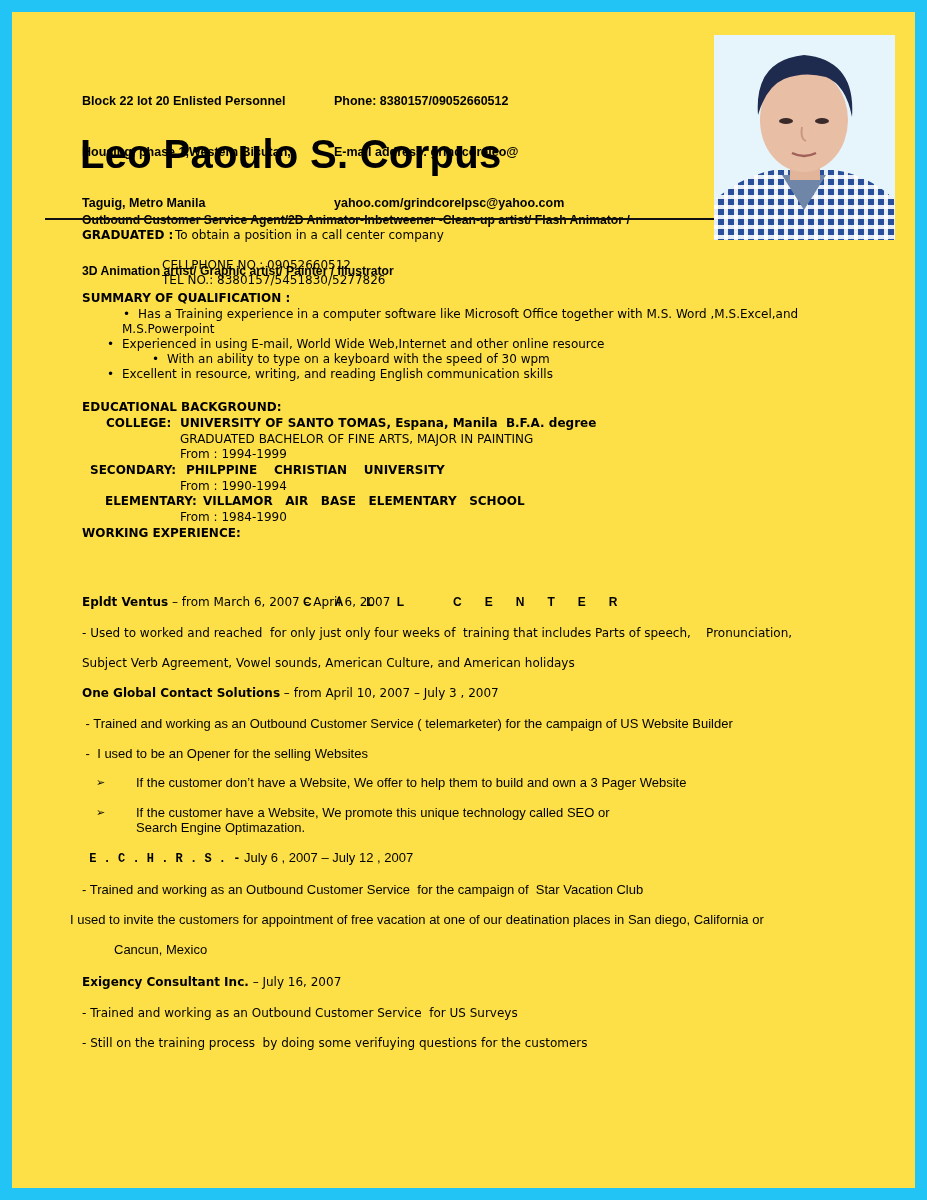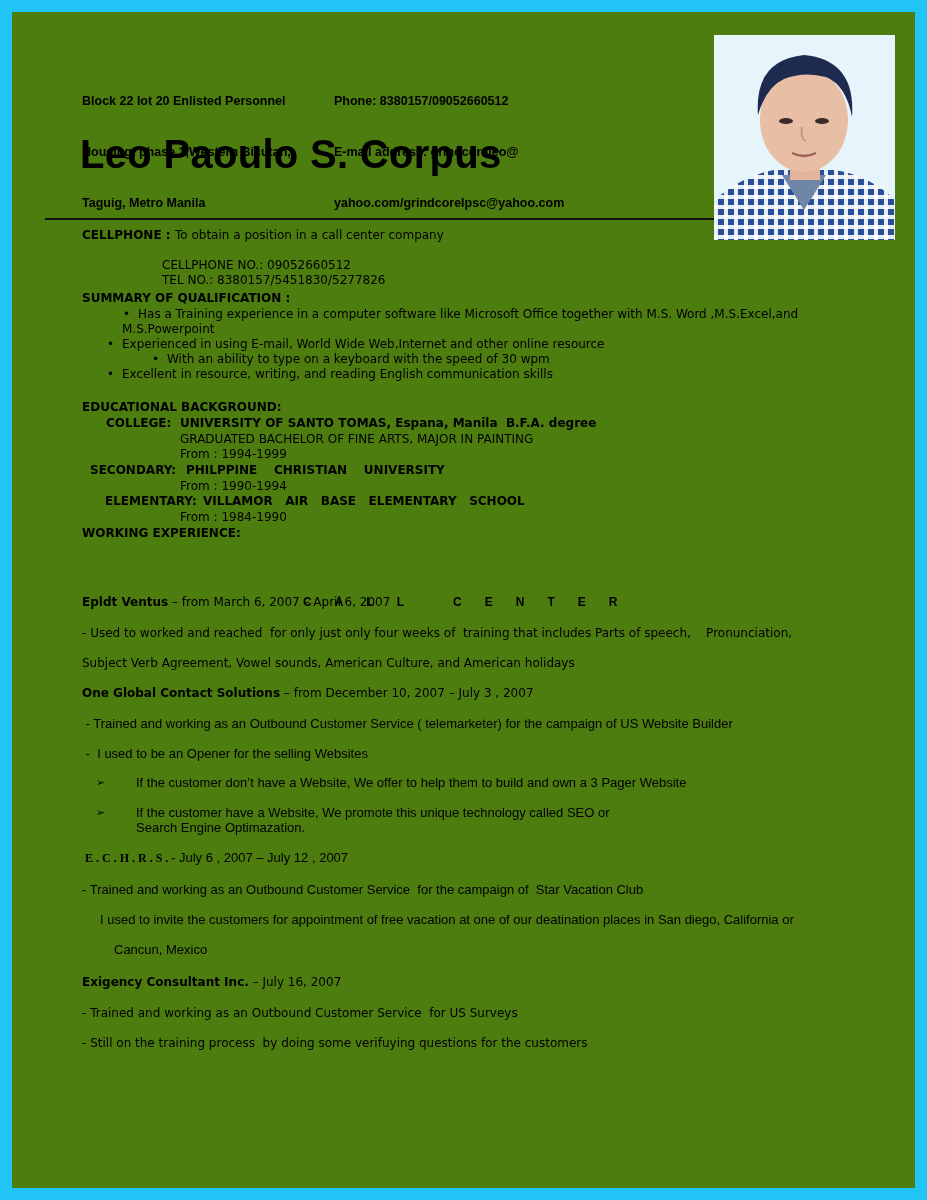--- a/index.html
+++ b/index.html
@@ -1,17 +1,17 @@
 <!DOCTYPE html>
 <html><head>
 <meta charset="utf-8">
 <style>
   html, body { margin:0; padding:0; }
   body { width:927px; height:1200px; background:#22c3f5; position:relative; overflow:hidden; }
-  .page { position:absolute; left:12px; top:12px; width:903px; height:1176px; background:#4d7c0f; }
+  .page { position:absolute; left:12px; top:12px; width:903px; height:1176px; background:#fde047; }
   .abs { position:absolute; white-space:pre; color:#000; }
   .hb { font-family:"Liberation Sans", sans-serif; font-weight:bold; font-size:12.5px; line-height:17px; }
   .vs { font-family:"DejaVu Sans", sans-serif; font-size:12px; line-height:15px; }
   .vsb { font-family:"DejaVu Sans", sans-serif; font-size:12px; font-weight:bold; line-height:15px; }
   .nar { font-family:"Liberation Sans", sans-serif; font-size:13px; line-height:15px; transform-origin:left top; }
   .name { font-family:"Liberation Sans", sans-serif; font-weight:bold; font-size:40px; line-height:44px; letter-spacing:0.3px; }
   .divider { position:absolute; left:33px; top:206px; width:670px; height:2px; background:#111; }
   .photo { position:absolute; left:702px; top:23px; width:181px; height:205px; overflow:hidden; background:#e8f6fb; }
   .bullet::before { content:"•"; position:absolute; left:-15px; }
   .arrow { position:absolute; font-family:"DejaVu Sans", sans-serif; font-size:11px; }
@@ -28,20 +28,24 @@
     <div>Taguig, Metro Manila</div>
   </div>
   <div class="abs hb" style="left:322px;top:47px;">
     <div>Phone: 8380157/09052660512</div>
     <div>E-mail address: grindcoreleo@</div>
     <div>yahoo.com/grindcorelpsc@yahoo.com</div>
   </div>
 
   <div class="abs name" style="left:68px;top:120px;">Leo Paoulo S. Corpus</div>
 
+  <div class="abs hb" style="left:70px;top:166px;font-size:12.2px;">
+    <div>Outbound Customer Service Agent/2D Animator-Inbetweener -Clean-up artist/ Flash Animator /</div>
+    <div>3D Animation artist/ Graphic artist/ Painter / Illustrator</div>
+  </div>
 
   <div class="divider"></div>
 
   <div class="photo">
     <svg width="181" height="205" viewBox="0 0 181 205">
       <rect width="181" height="205" fill="#e6f5fb"></rect>
       <defs>
         <pattern id="plaid" width="10" height="10" patternUnits="userSpaceOnUse">
           <rect width="10" height="10" fill="#2a4f9a"></rect>
           <rect x="0" y="0" width="4" height="10" fill="#e8eef8"></rect>
@@ -54,21 +58,21 @@
       <rect x="76" y="115" width="30" height="30" fill="#e2b49a"></rect>
       <ellipse cx="90" cy="85" rx="44" ry="52" fill="#e8bea4"></ellipse>
       <path d="M44 80 Q40 25 90 20 Q142 25 138 82 Q132 50 112 42 Q90 36 70 44 Q52 52 44 80 Z" fill="#1e2a4e"></path>
       <ellipse cx="72" cy="86" rx="7" ry="3" fill="#3a2a2a"></ellipse>
       <ellipse cx="108" cy="86" rx="7" ry="3" fill="#3a2a2a"></ellipse>
       <path d="M78 118 Q90 124 102 118" stroke="#a0605a" stroke-width="2.5" fill="none"></path>
       <path d="M88 92 Q86 104 92 106" stroke="#c89880" stroke-width="2" fill="none"></path>
     </svg>
   </div>
 
-  <div class="abs vsb" style="left:70px;top:216px;">CELLPHONE :</div>
+  <div class="abs vsb" style="left:70px;top:216px;">GRADUATED :</div>
   <div class="abs vs" style="left:163px;top:216px;">To obtain a position in a call center company</div>
   <div class="abs vs" style="left:150px;top:231px;margin-top:30px;">TEL NO.: 8380157/5451830/5277826</div>
   <div class="abs vs" style="left:150px;top:246px;">CELLPHONE NO.: 09052660512</div>
 
   <div class="abs vsb" style="left:70px;top:279px;">SUMMARY OF QUALIFICATION :</div>
   <div class="abs vs bullet" style="left:126px;top:295px;">Has a Training experience in a computer software like Microsoft Office together with M.S. Word ,M.S.Excel,and</div>
   <div class="abs vs" style="left:110px;top:310px;">M.S.Powerpoint</div>
   <div class="abs vs bullet" style="left:110px;top:325px;">Experienced in using E-mail, World Wide Web,Internet and other online resource</div>
   <div class="abs vs bullet" style="left:115px;top:340px;margin-left:40px;">With an ability to type on a keyboard with the speed of 30 wpm</div>
   <div class="abs vs bullet" style="left:110px;top:355px;">Excellent in resource, writing, and reading English communication skills</div>
@@ -85,30 +89,30 @@
   <div class="abs vsb" style="left:191px;top:482px;">VILLAMOR   AIR   BASE   ELEMENTARY   SCHOOL</div>
   <div class="abs vs" style="left:168px;top:498px;text-align:center;">From : 1984-1990</div>
 
   <div class="abs vsb" style="left:70px;top:514px;">WORKING EXPERIENCE:</div>
   <div class="abs spaced" style="left:291px;top:549px;">CALL CENTER</div>
 
   <div class="abs vs" style="left:70px;top:583px;"><b>Epldt Ventus</b><span> – from March 6, 2007 – April 6, 2007</span></div>
   <div class="abs vs" style="left:70px;top:644px;">Subject Verb Agreement, Vowel sounds, American Culture, and American holidays</div>
   <div class="abs vs" style="left:70px;top:614px;">- Used to worked and reached  for only just only four weeks of  training that includes Parts of speech,    Pronunciation,</div>
 
-  <div class="abs vs" style="left:70px;top:674px;"><b>One Global Contact Solutions</b><span> – from December 10, 2007 – July 3 , 2007</span></div>
+  <div class="abs vs" style="left:70px;top:674px;"><b>One Global Contact Solutions</b><span> – from April 10, 2007 – July 3 , 2007</span></div>
   <div class="abs nar" style="left:70px;top:704px;"> - Trained and working as an Outbound Customer Service ( telemarketer) for the campaign of US Website Builder</div>
   <div class="abs nar" style="left:70px;top:734px;"> -  I used to be an Opener for the selling Websites</div>
   <div class="arrow" style="left:84px;top:764px;">➢</div>
   <div class="abs nar" style="left:124px;top:763px;">If the customer don’t have a Website, We offer to help them to build and own a 3 Pager Website</div>
   <div class="arrow" style="left:84px;top:794px;">➢</div>
   <div class="abs nar" style="left:124px;top:793px;">If the customer have a Website, We promote this unique technology called SEO or</div>
   <div class="abs nar" style="left:124px;top:808px;">Search Engine Optimazation.</div>
 
-  <div class="abs nar" style="left:70px;top:838px;"><b style="font-family:Liberation Serif, serif;font-size:12px;"> E . C . H . R . S . -</b><span> July 6 , 2007 – July 12 , 2007</span></div>
+  <div class="abs nar" style="left:70px;top:838px;"><b style="font-family:Liberation Mono, monospace;font-size:12px;"> E . C . H . R . S . -</b><span> July 6 , 2007 – July 12 , 2007</span></div>
   <div class="abs nar" style="left:70px;top:870px;">- Trained and working as an Outbound Customer Service  for the campaign of  Star Vacation Club</div>
-  <div class="abs nar" style="left:88px;top:900px;">I used to invite the customers for appointment of free vacation at one of our deatination places in San diego, California or</div>
+  <div class="abs nar" style="left:58px;top:900px;">I used to invite the customers for appointment of free vacation at one of our deatination places in San diego, California or</div>
   <div class="abs nar" style="left:70px;top:930px;margin-left:32px;">Cancun, Mexico</div>
 
   <div class="abs vs" style="left:70px;top:963px;"><b>Exigency Consultant Inc.</b><span> – July 16, 2007</span></div>
   <div class="abs vs" style="left:70px;top:994px;">- Trained and working as an Outbound Customer Service  for US Surveys</div>
   <div class="abs vs" style="left:70px;top:1024px;">- Still on the training process  by doing some verifuying questions for the customers</div>
 </div>
 
 </body></html>

